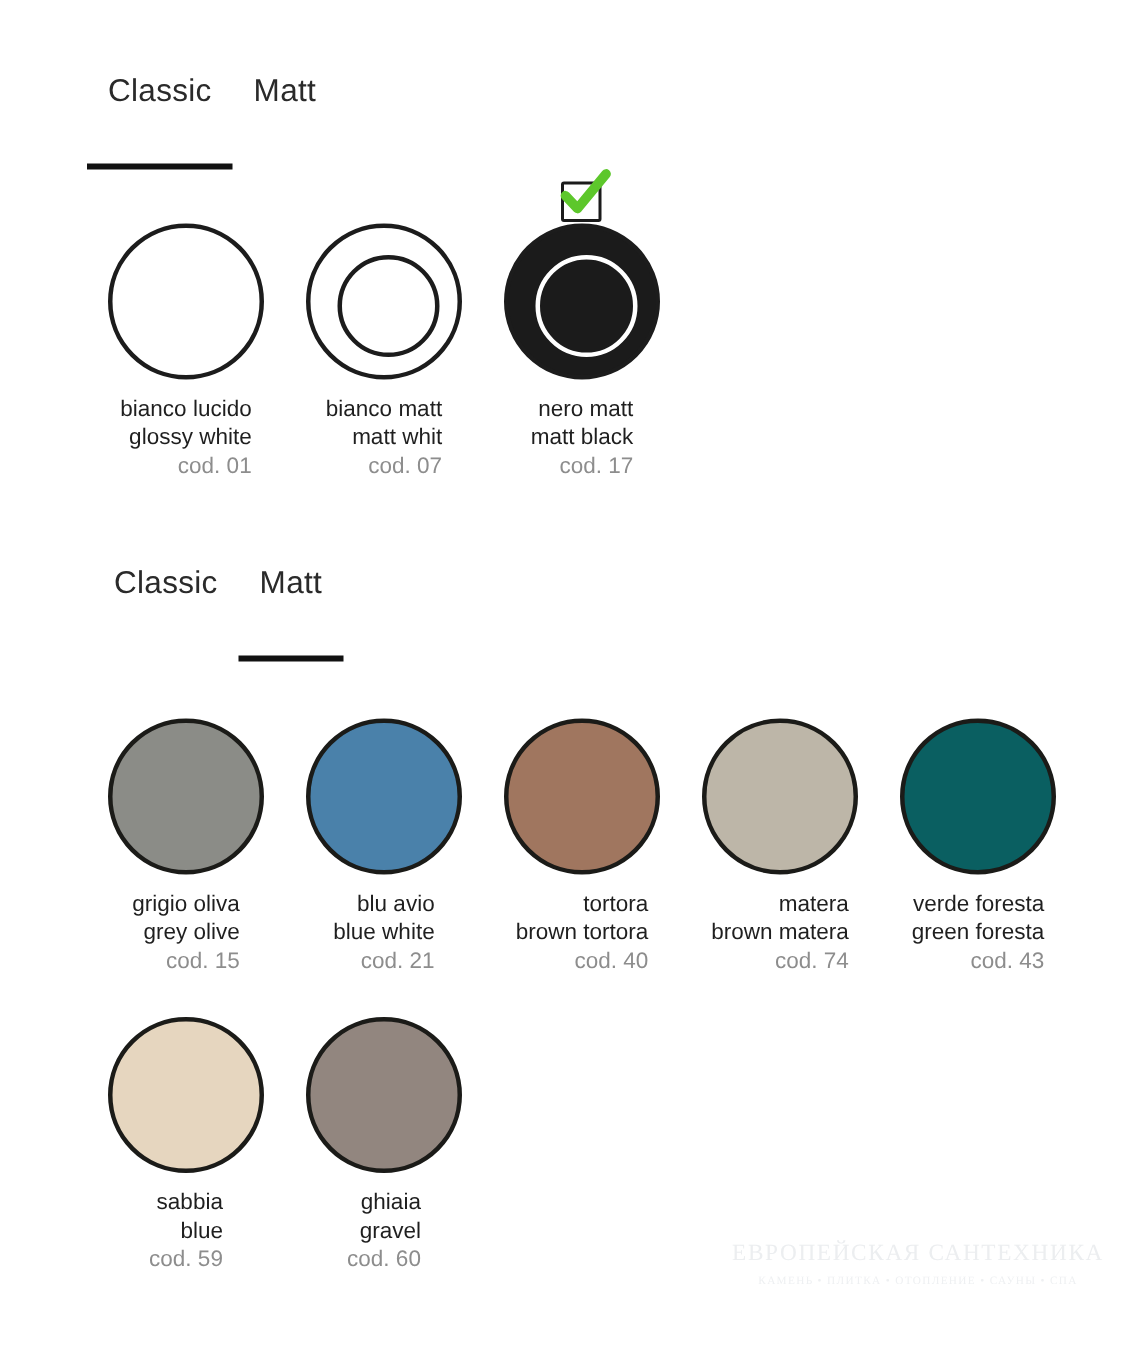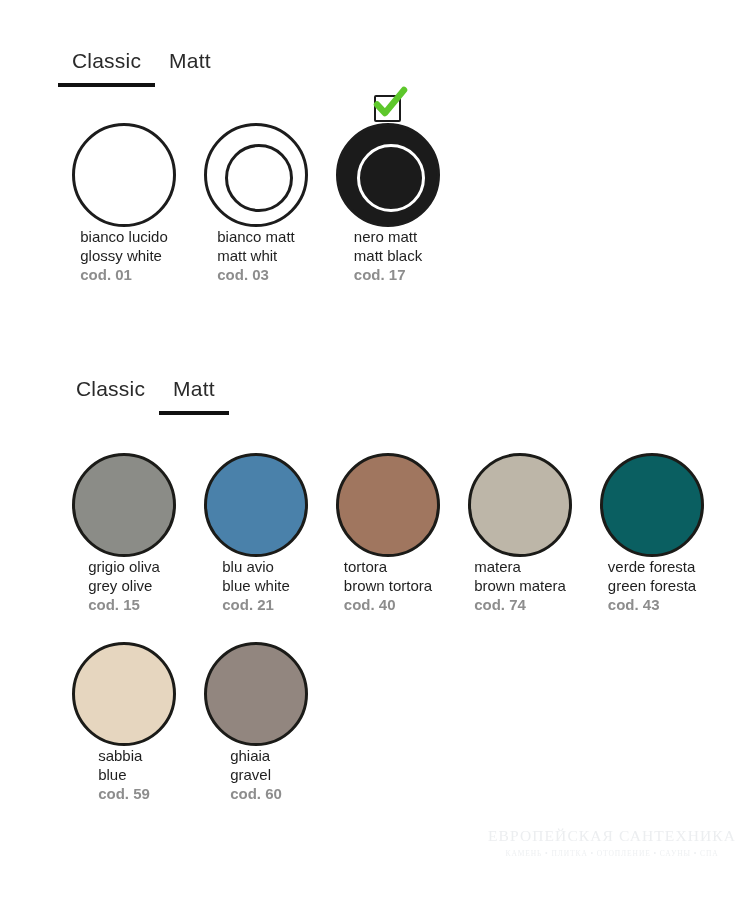--- a/index.html
+++ b/index.html
@@ -23,20 +23,21 @@
   .tab-strip {
     display: flex;
     align-items: flex-start;
     gap: 28px;
   }
   .tab {
     display: flex;
     flex-direction: column;
     align-items: flex-end;
     cursor: pointer;
+    gap: 26px;
   }
   .tab-label {
     font-size: 21px;
     color: #2a2a2a;
     line-height: 26px;
     letter-spacing: 0.2px;
     white-space: nowrap;
     font-weight: 400;
   }
   .tab-underline {
@@ -103,33 +104,33 @@
     border: 3px solid #1c1c1c;
   }
   .swatch-disc.ring.ring-light::after {
     border-color: #ffffff;
   }
 
   
   .swatch-disc.chip { border-width: 3px; border-color: #1b1b18; }
 
   .swatch-labels {
-    text-align: left;
+    margin-top: 10px;
+    text-align: right;
     line-height: 19px;
   }
   .label-it, .label-en {
     font-size: 15px;
     color: #1f1f1f;
     white-space: nowrap;
   }
   .label-code {
     font-size: 15px;
     color: #8d8d8d;
     white-space: nowrap;
-    font-weight: bold;
   }
   .label-clipped {
     display: inline-block;
     max-width: 78px;
     overflow: hidden;
     white-space: nowrap;
     vertical-align: bottom;
   }
 
   
@@ -216,21 +217,21 @@
         </div>
       </div>
 
       <div class="swatch-cell">
         <div class="swatch-disc-wrap">
           <div class="swatch-disc ring"></div>
         </div>
         <div class="swatch-labels">
           <div class="label-it">bianco matt</div>
           <div class="label-en label-clipped">matt whit</div>
-          <div class="label-code">cod. 03</div>
+          <div class="label-code">cod. 07</div>
         </div>
       </div>
 
       <div class="swatch-cell">
         <div class="swatch-disc-wrap">
 
           <div class="check-badge">
             <span class="check-box"></span>
             <svg class="check-mark" viewBox="0 0 38 38">
               <path d="M7 19.5 L15 28 L34 5" fill="none" stroke="#5dc72b" stroke-width="6.5" stroke-linecap="round" stroke-linejoin="round"></path>

